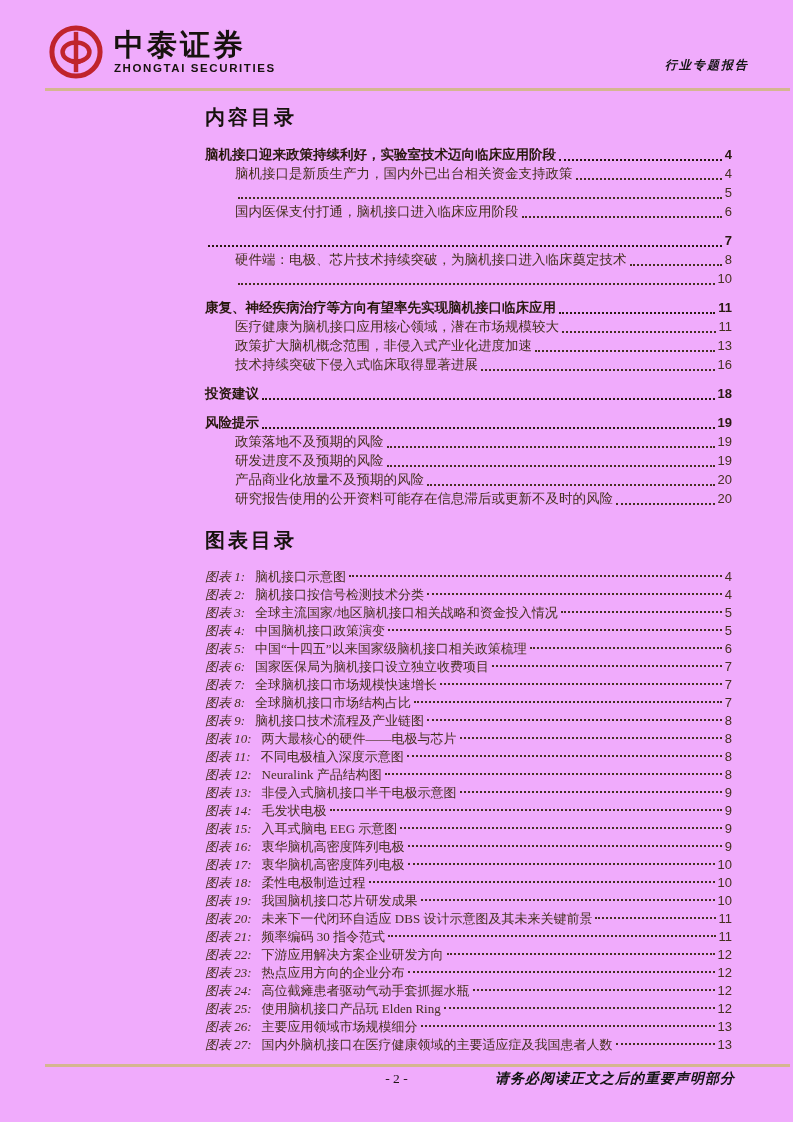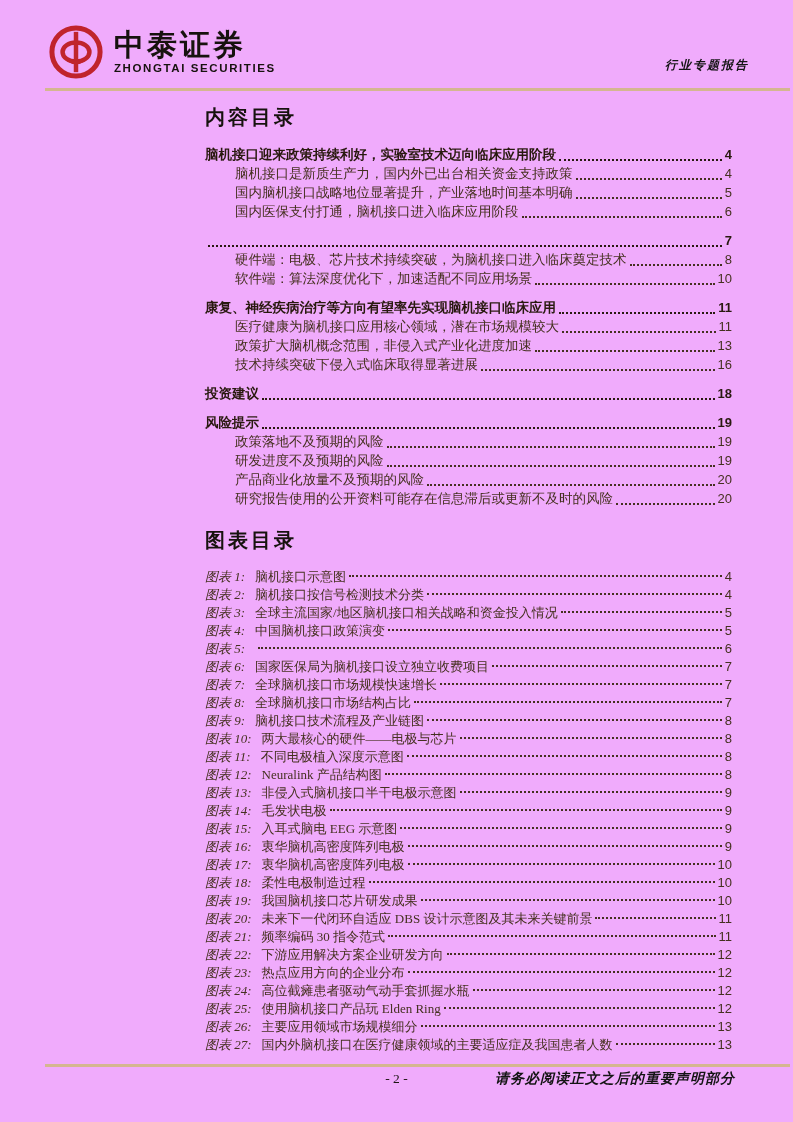--- a/index.html
+++ b/index.html
@@ -69,40 +69,38 @@
           <span class="t">脑机接口迎来政策持续利好，实验室技术迈向临床应用阶段</span>
           <span class="leader"></span>
           <span class="pg">4</span>
         </div>
         <div class="toc-row lvl2">
           <span class="t">脑机接口是新质生产力，国内外已出台相关资金支持政策</span>
           <span class="leader"></span>
           <span class="pg">4</span>
         </div>
         <div class="toc-row lvl2">
-          <span class="t">国内脑机接口战略地位显著提升，产业落地时间基本明确</span>
           <span class="leader"></span>
           <span class="pg">5</span>
         </div>
         <div class="toc-row lvl2">
           <span class="t">国内医保支付打通，脑机接口进入临床应用阶段</span>
           <span class="leader"></span>
           <span class="pg">6</span>
         </div>
         <div class="toc-row lvl1">
           <span class="leader"></span>
           <span class="pg">7</span>
         </div>
         <div class="toc-row lvl2">
           <span class="t">硬件端：电极、芯片技术持续突破，为脑机接口进入临床奠定技术</span>
           <span class="leader"></span>
           <span class="pg">8</span>
         </div>
         <div class="toc-row lvl2">
-          <span class="t">软件端：算法深度优化下，加速适配不同应用场景</span>
           <span class="leader"></span>
           <span class="pg">10</span>
         </div>
         <div class="toc-row lvl1">
           <span class="t">康复、神经疾病治疗等方向有望率先实现脑机接口临床应用</span>
           <span class="leader"></span>
           <span class="pg">11</span>
         </div>
         <div class="toc-row lvl2">
           <span class="t">医疗健康为脑机接口应用核心领域，潜在市场规模较大</span>
@@ -172,20 +170,21 @@
           <span class="pg">5</span>
         </div>
         <div class="fig-row">
           <span class="fig-label">图表 4:</span>
           <span class="t">中国脑机接口政策演变</span>
           <span class="leader"></span>
           <span class="pg">5</span>
         </div>
         <div class="fig-row">
           <span class="fig-label">图表 5:</span>
+          <span class="t">中国“十四五”以来国家级脑机接口相关政策梳理</span>
           <span class="leader"></span>
           <span class="pg">6</span>
         </div>
         <div class="fig-row">
           <span class="fig-label">图表 6:</span>
           <span class="t">国家医保局为脑机接口设立独立收费项目</span>
           <span class="leader"></span>
           <span class="pg">7</span>
         </div>
         <div class="fig-row">

